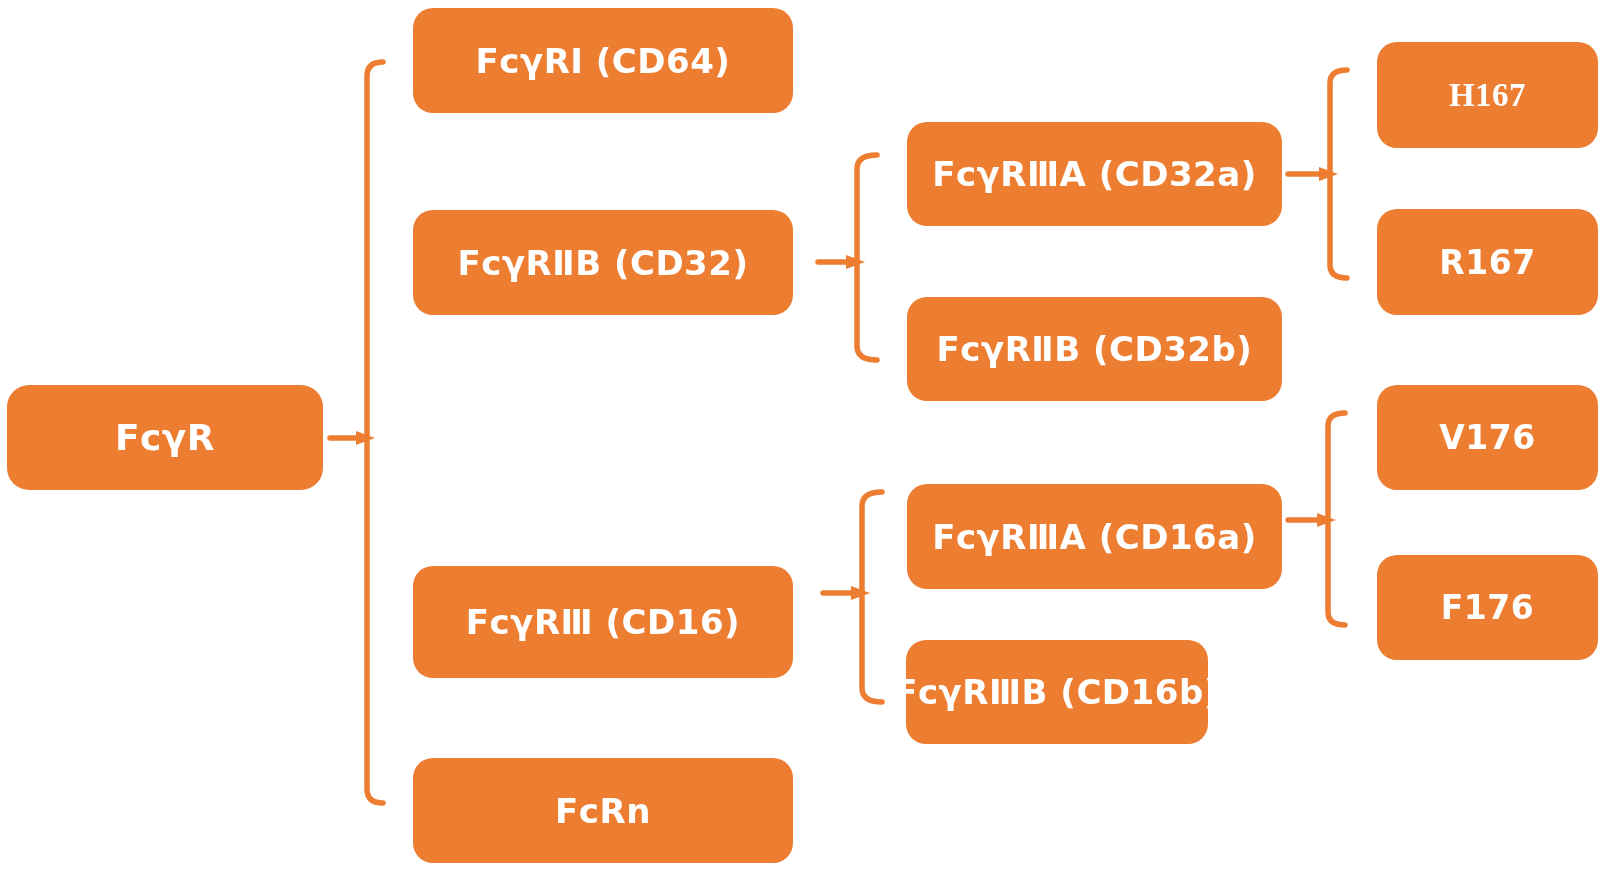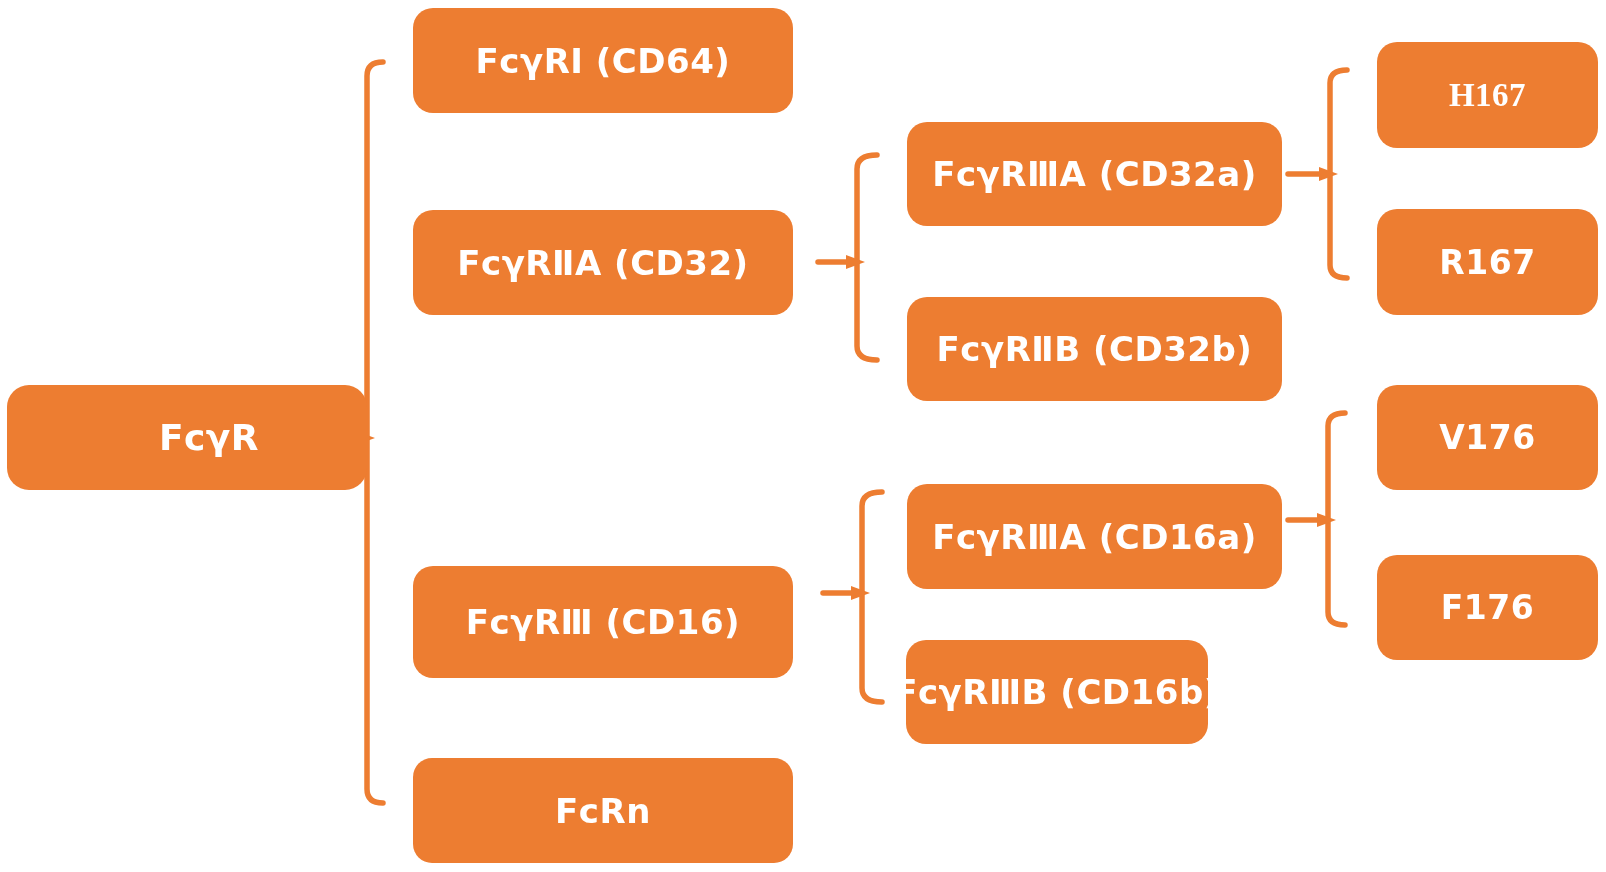--- a/index.html
+++ b/index.html
@@ -65,29 +65,29 @@
     <g fill="#ED7D31" stroke="none">
 
       <path d="M 356 431 L 375 438 L 356 445 Z"></path>
       <path d="M 846 255 L 865 262 L 846 269 Z"></path>
       <path d="M 851 586 L 870 593 L 851 600 Z"></path>
       <path d="M 1319 167 L 1338 174 L 1319 181 Z"></path>
       <path d="M 1317 513 L 1336 520 L 1317 527 Z"></path>
     </g>
   </svg>
 
-  <div class="node root" style="left:7px; top:385px; width:316px; height:105px;padding-left:44px;">FcγR</div>
+  <div class="node root" style="left:7px; top:385px; width:316px; height:105px;">FcγR</div>
 
   <div class="node" style="left:413px; top:8px; width:380px; height:105px;text-align:right;">FcγRⅠ (CD64)</div>
 
-  <div class="node" style="left:413px; top:210px; width:380px; height:105px;">FcγRⅡA (CD32)</div>
+  <div class="node" style="left:413px; top:210px; width:380px; height:105px;">FcγRⅡB (CD32)</div>
 
   <div class="node" style="left:413px; top:566px; width:380px; height:112px;">FcγRⅢ (CD16)</div>
 
-  <div class="node" style="left:413px; top:758px; width:380px; height:105px;border-radius:19px;">FcRn</div>
+  <div class="node" style="left:413px; top:758px; width:380px; height:105px;">FcRn</div>
 
   <div class="node" style="left:907px; top:122px; width:375px; height:104px;">FcγRⅢA (CD32a)</div>
 
   <div class="node" style="left:907px; top:297px; width:375px; height:104px;">FcγRⅡB (CD32b)</div>
 
   <div class="node" style="left:907px; top:468px; width:375px; height:105px;margin-top:16px;">FcγRⅢA (CD16a)</div>
 
   <div class="node" style="left:906px; top:640px; width:302px; height:104px;">FcγRⅢB (CD16b)</div>
 
   <div class="node leaf" style="left:1377px; top:42px; width:221px; height:106px;font-family:Liberation Serif, serif;">H167</div>

